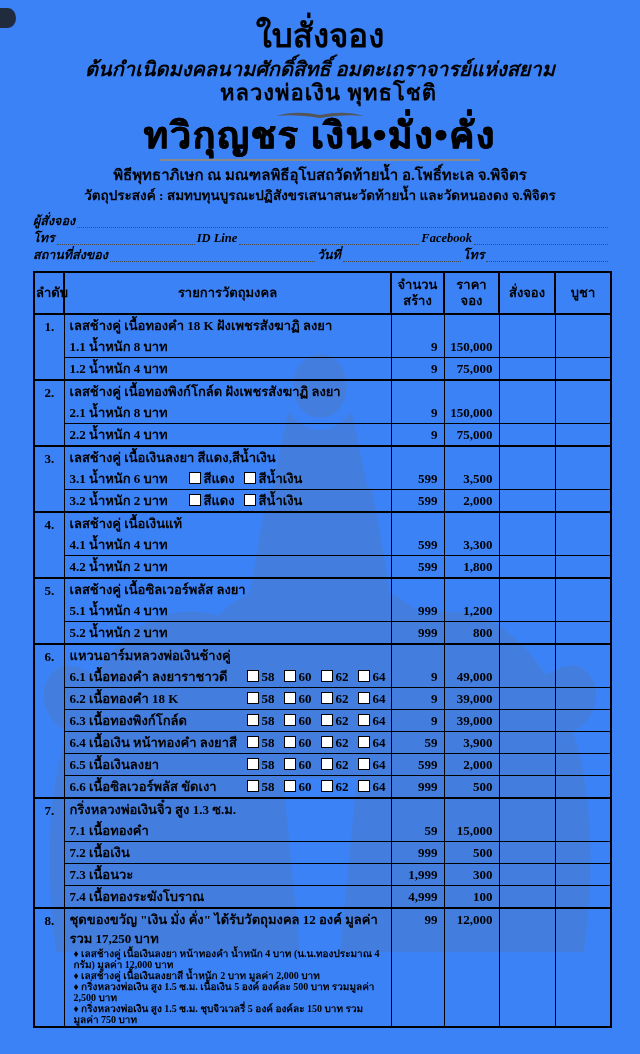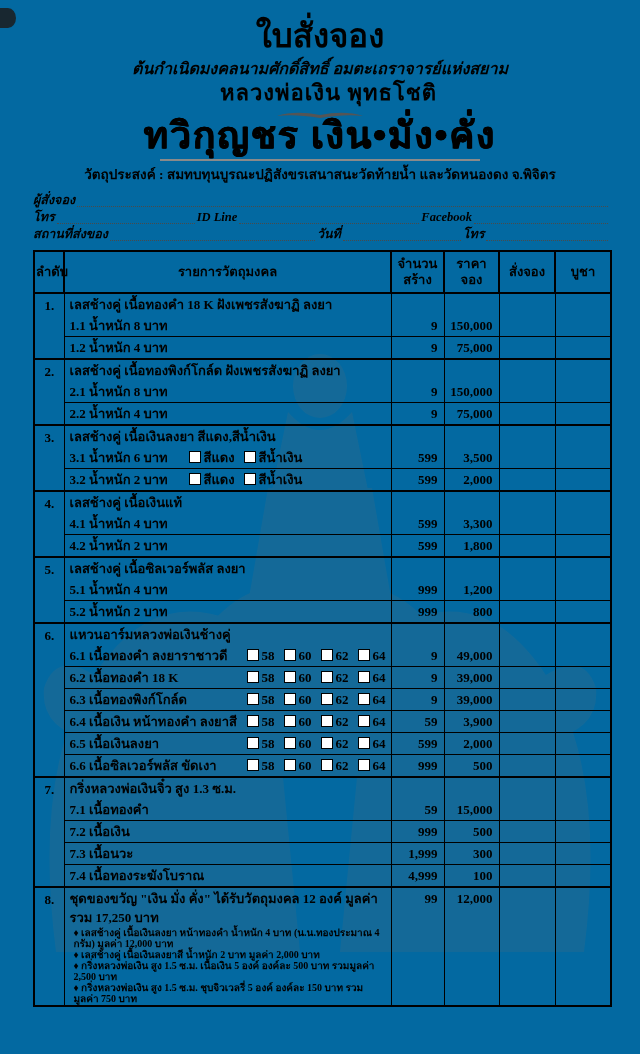--- a/index.html
+++ b/index.html
@@ -1,26 +1,26 @@
 <!DOCTYPE html>
 <html><head>
 <meta charset="utf-8">
 <style>
   html,body{margin:0;padding:0;background:#e9e9e9;}
   .page{
-    position:relative;width:640px;height:1054px;background:#0369a1;
+    position:relative;width:640px;height:1054px;background:#3b82f6;
     font-family:"Liberation Serif","DejaVu Serif",serif;color:#000;
     overflow:hidden;margin:0 auto;
   }
   .scan-mark{position:absolute;left:0;top:8px;width:16px;height:20px;
     background:#1c1c1c;border-radius:0 70% 70% 0;opacity:.85;}
   
   .hdr{text-align:center;position:relative;z-index:2;}
   .t-form{font-size:33px;font-weight:bold;padding-top:16px;line-height:40px;}
-  .t-sub{font-size:16px;font-weight:bold;font-style:italic;line-height:22px;margin-top:2px;}
+  .t-sub{font-size:20px;font-weight:bold;font-style:italic;line-height:22px;margin-top:2px;}
   .t-name{font-size:22px;font-weight:bold;line-height:26px;letter-spacing:1px;padding-left:17px;}
   .orn-sm{height:10px;}
   .t-main{font-size:37px;font-weight:bold;line-height:40px;letter-spacing:2px;
     text-shadow:.6px 0 0 #000, -.6px 0 0 #000;}
   .t-rule{width:320px;margin:3px auto 4px auto;border-top:2px solid #8a8a8a;}
   .t-cer{font-size:15px;font-weight:bold;line-height:21px;}
   .t-pur{font-size:13.5px;font-weight:bold;line-height:20px;}
   
   .fields{margin:8px 30px 0 33px;position:relative;z-index:2;}
   .fline{display:flex;height:17px;font-size:12.5px;}
@@ -85,20 +85,21 @@
     <div class="t-form">ใบสั่งจอง</div>
     <div class="t-sub">ต้นกำเนิดมงคลนามศักดิ์สิทธิ์ อมตะเถราจารย์แห่งสยาม</div>
     <div class="t-name">หลวงพ่อเงิน พุทธโชติ</div>
     <div class="orn-sm">
       <svg width="90" height="10" viewBox="0 0 90 10">
           <path d="M2 6 Q20 0 45 5 Q70 0 88 6 Q70 4 45 8 Q20 4 2 6Z" fill="#555"></path>
         </svg>
     </div>
     <div class="t-main">ทวิกุญชร เงิน•มั่ง•คั่ง</div>
     <div class="t-rule"></div>
+    <div class="t-cer">พิธีพุทธาภิเษก ณ มณฑลพิธีอุโบสถวัดท้ายน้ำ อ.โพธิ์ทะเล จ.พิจิตร</div>
     <div class="t-pur">วัตถุประสงค์ : สมทบทุนบูรณะปฏิสังขรเสนาสนะวัดท้ายน้ำ และวัดหนองดง จ.พิจิตร</div>
   </div>
 
   <div class="fields">
     <div class="fline">
       <span class="flabel">ผู้สั่งจอง</span>
       <span class="ffill grow"></span>
     </div>
     <div class="fline">
       <span class="flabel">โทร</span>

